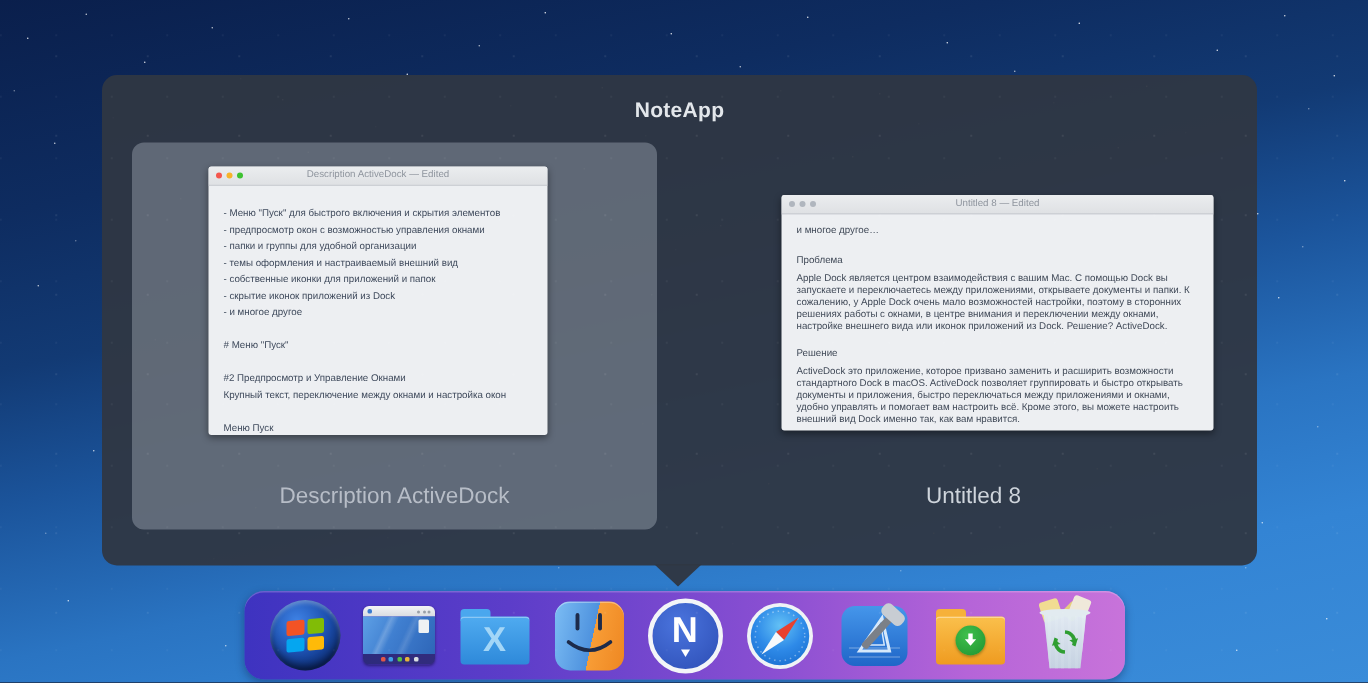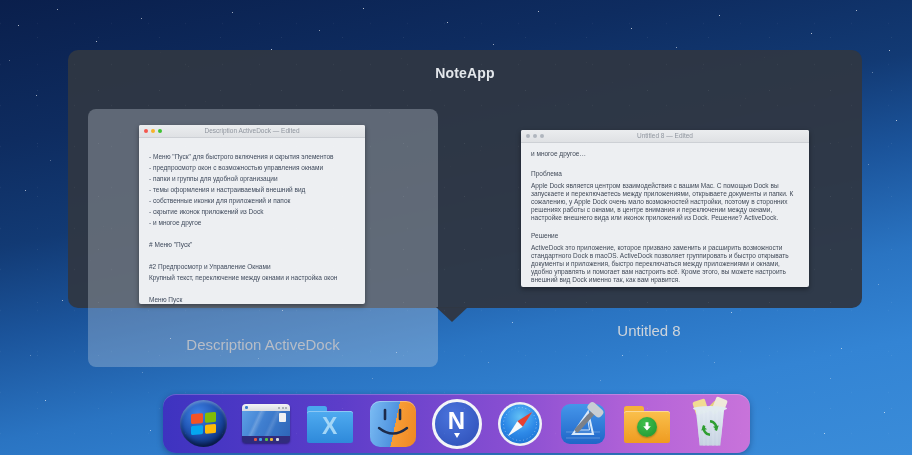--- a/index.html
+++ b/index.html
@@ -45,29 +45,29 @@
     544px 266px 0 rgba(255,255,255,.4),656px 286px 0 rgba(255,255,255,.35),770px 262px 0 rgba(255,255,255,.4),
     878px 284px 0 rgba(255,255,255,.45),30px 355px 0 rgba(255,255,255,.4),142px 372px 0 rgba(255,255,255,.35),
     258px 358px 0 rgba(255,255,255,.4),372px 378px 0 rgba(255,255,255,.35),488px 362px 0 rgba(255,255,255,.4),
     600px 380px 0 rgba(255,255,255,.35),714px 362px 0 rgba(255,255,255,.4),830px 378px 0 rgba(255,255,255,.4);}
   .grain{position:absolute;inset:0;z-index:50;pointer-events:none;opacity:.13;
     background-image:radial-gradient(rgba(255,255,255,.6) .5px, transparent 1px),
                      radial-gradient(rgba(255,255,255,.35) .5px, transparent 1px);
     background-size:61px 53px,37px 41px;background-position:7px 11px,19px 3px;}
 
   
-  .panel{position:absolute;left:68px;top:50px;width:770px;height:258px;z-index:10;
-    background:rgba(47,55,67,.95);border-radius:10px;padding-left:24px;}
+  .panel{position:absolute;left:68px;top:50px;width:770px;height:327px;z-index:10;
+    background:rgba(47,55,67,.95);border-radius:10px;}
   .panel-title{position:absolute;top:15px;left:0;width:100%;text-align:center;
     color:#e3e7eb;font-size:14px;font-weight:bold;letter-spacing:.2px;}
   .tail{position:absolute;left:368px;bottom:-14px;width:0;height:0;
     border-left:16px solid transparent;border-right:16px solid transparent;
     border-top:15px solid rgba(47,55,67,.97);}
   .tile{position:absolute;top:45px;height:258px;border-radius:8px;}
-  .tile.selected{left:20px;width:350px;background:rgba(213,221,232,.30);margin-top:14px;}
+  .tile.selected{left:20px;width:350px;background:rgba(213,221,232,.30);}
   .tile.plain{left:396px;width:370px;}
   .tile-label{position:absolute;bottom:14px;left:0;width:100%;text-align:center;font-size:15px;}
   .tile.selected .tile-label{color:#b7bdc7;}
   .tile.plain .tile-label{color:#ced4db;}
 
   
   .thumb{position:absolute;background:#edeff2;box-shadow:0 2px 5px rgba(0,0,0,.4);border-radius:2px;overflow:hidden;}
   .thumb1{left:51px;top:16px;width:226px;height:179px;}
   .thumb2{left:57px;top:35px;width:288px;height:157px;}
   .thumb-titlebar{height:12px;background:linear-gradient(#ebedef,#dfe1e4);border-bottom:1px solid #cdd0d5;position:relative;}

